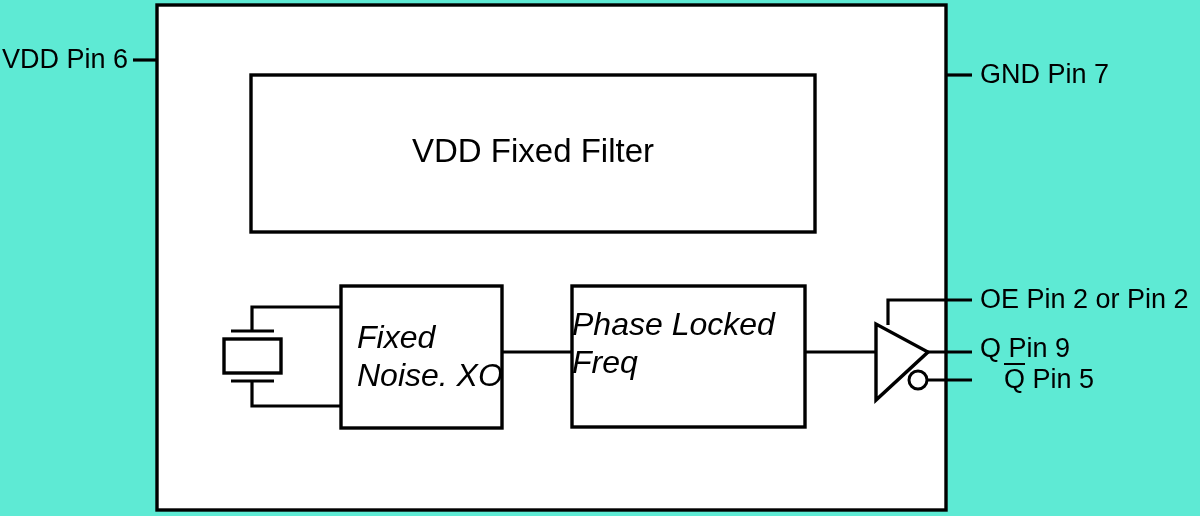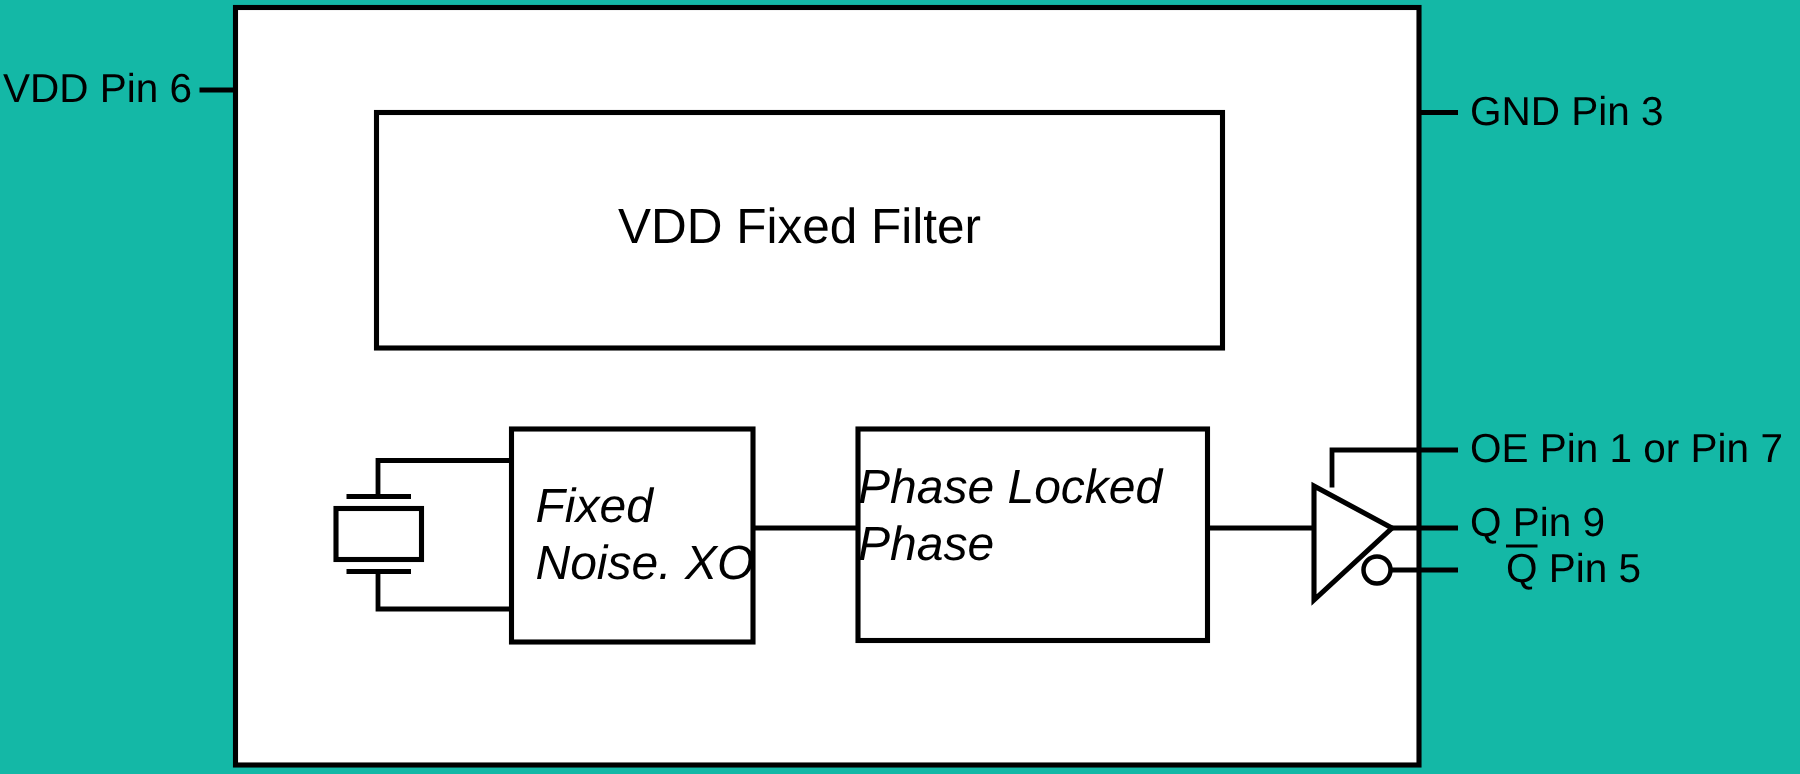--- a/index.html
+++ b/index.html
@@ -8,21 +8,21 @@
     padding: 0;
     background: #ffffff;
   }
   body {
     font-family: "Liberation Sans", sans-serif;
   }
   #diagram-root {
     position: relative;
     width: 1200px;
     height: 516px;
-    background: #14b8a6;
+    background: #5eead4;
     overflow: hidden;
   }
   #diagram-svg {
     position: absolute;
     left: 0;
     top: 0;
     width: 1200px;
     height: 516px;
     display: block;
   }
@@ -121,33 +121,33 @@
     <polyline class="stroke" points="888,325 888,300 972,300"></polyline>
 
     <line class="stroke" x1="928" y1="352" x2="972" y2="352"></line>
 
     <line class="stroke" x1="927" y1="380" x2="972" y2="380"></line>
 
   </svg>
 
   <div class="lbl lbl-pin" id="label-vdd">VDD Pin 6</div>
 
-  <div class="lbl lbl-pin" id="label-gnd">GND Pin 3</div>
+  <div class="lbl lbl-pin" id="label-gnd">GND Pin 7</div>
 
-  <div class="lbl lbl-pin" id="label-oe">OE Pin 1 or Pin 7</div>
+  <div class="lbl lbl-pin" id="label-oe">OE Pin 2 or Pin 2</div>
 
   <div class="lbl lbl-pin" id="label-q">Q Pin 9</div>
 
   <div class="lbl lbl-pin" id="label-qbar"><span class="overbar">Q</span><span> Pin 5</span></div>
 
   <div class="lbl lbl-block-big" id="label-noise-filter">VDD Fixed Filter</div>
 
   <div class="lbl lbl-block" id="label-xo">
     <div>Fixed</div>
     <div>Noise. XO</div>
   </div>
 
   <div class="lbl lbl-block" id="label-pll">
     <div>Phase Locked</div>
-    <div>Phase</div>
+    <div>Freq</div>
   </div>
 
 </div>
 
 </body></html>

